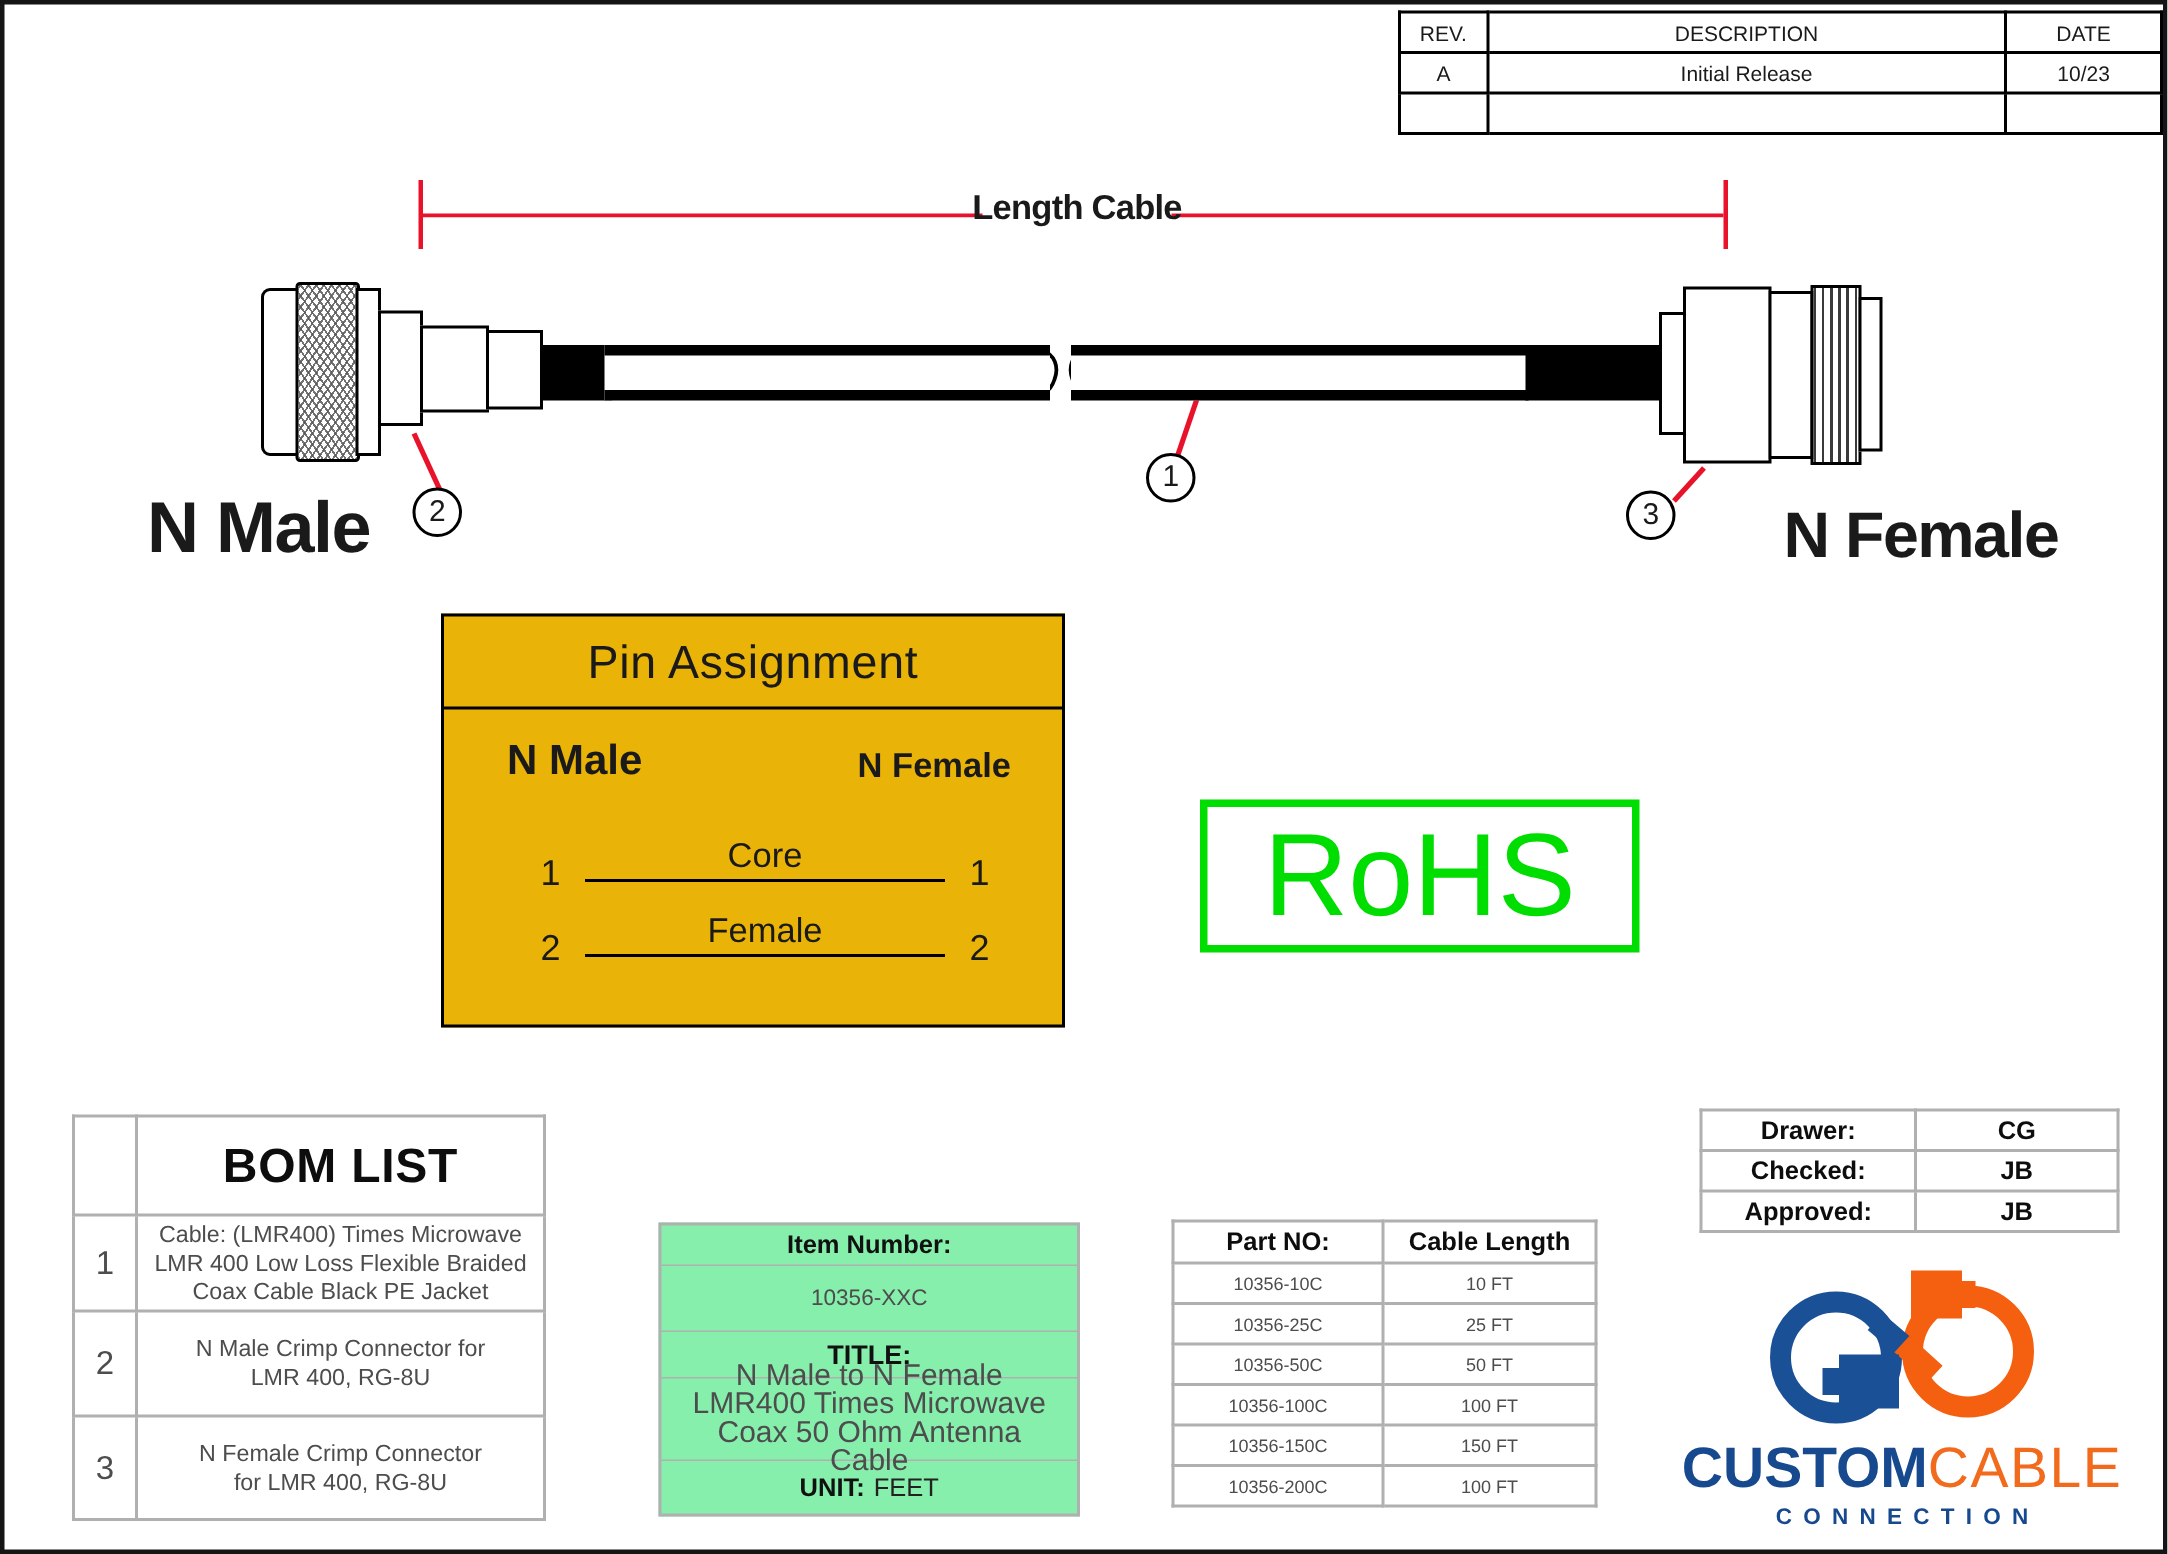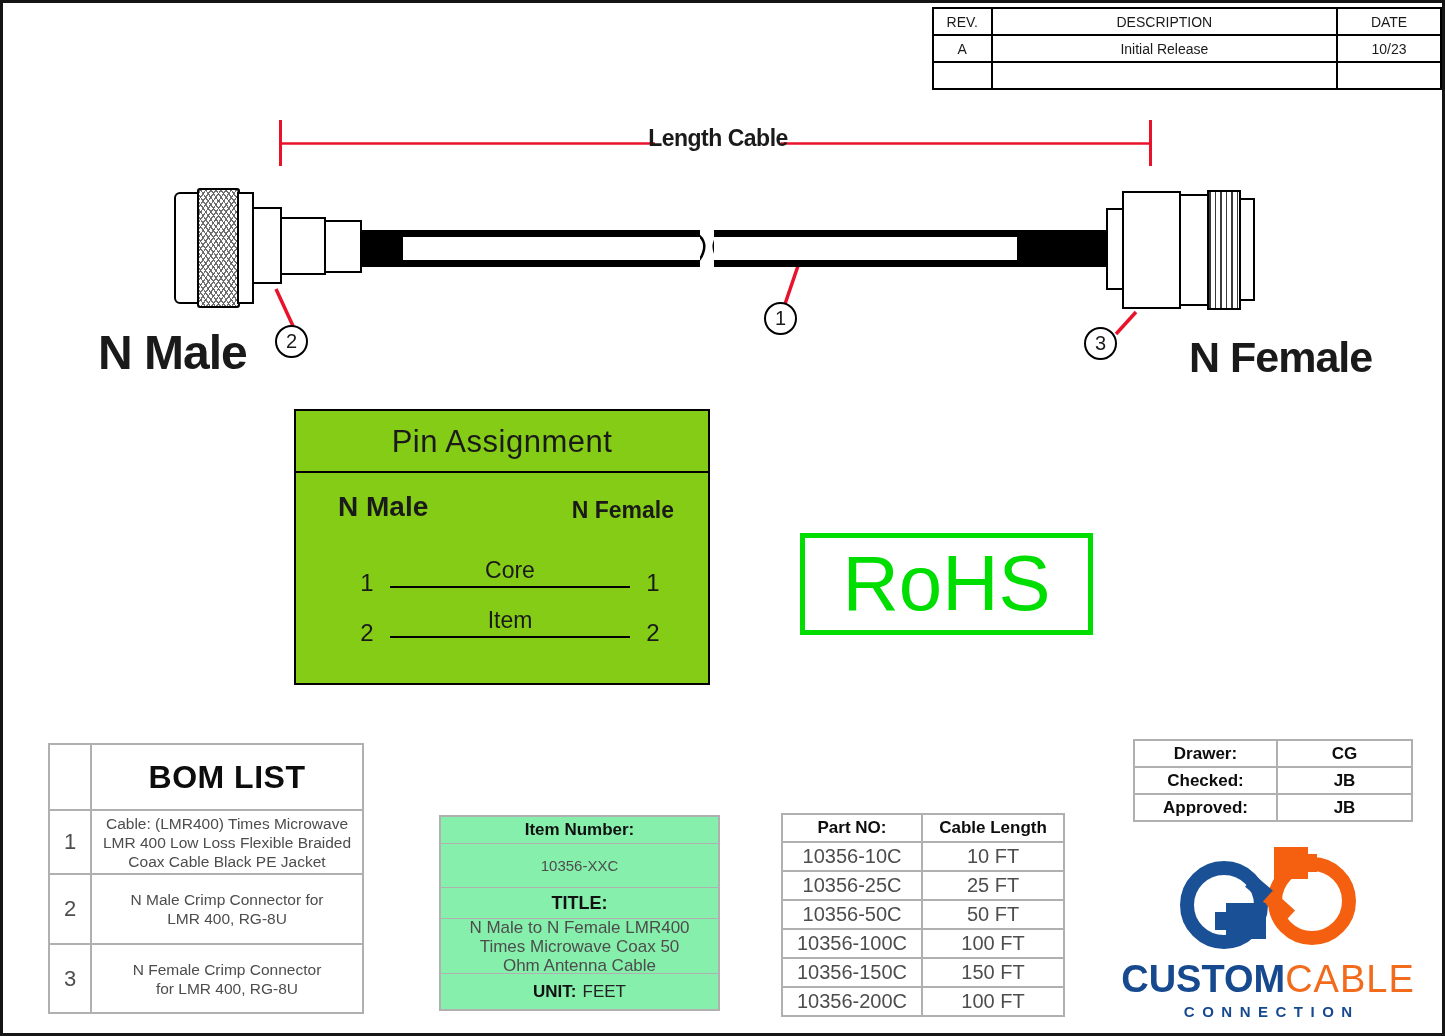--- a/index.html
+++ b/index.html
@@ -44,21 +44,21 @@
     border-top:7px solid #000; border-bottom:7px solid #000; }
 
   .big-label { position:absolute; font-weight:800; letter-spacing:-1px; }
   .callout {
     position:absolute; width:33px; height:33px; border:2.5px solid #000; border-radius:50%;
     background:#fff; font-size:20px; display:flex; align-items:center; justify-content:center;
   }
 
   
   .pin-box { position:absolute; left:291px; top:406px; width:416px; height:276px;
-    border:2.5px solid #000; background:#84cc16; }
+    border:2.5px solid #000; background:#eab308; }
   .pin-title { height:62px; line-height:62px; text-align:center; font-size:31px;
     border-bottom:2.5px solid #000; letter-spacing:0.5px; }
   .pin-hdr-left  { position:absolute; left:42px;  top:80px; font-size:28px; font-weight:800; }
   .pin-hdr-right { position:absolute; right:34px; top:86px; font-size:23px; font-weight:800; }
   .pin-row { position:absolute; left:60px; width:308px; height:36px;
     display:flex; align-items:flex-end; }
   .pin-row .pin { width:22px; text-align:center; font-size:24px; line-height:1; }
   .pin-row .wire { flex:1; height:100%; margin:0 12px 7px 12px;
     border-bottom:2.5px solid #000; position:relative; }
   .pin-row .signal { position:absolute; left:0; right:0; bottom:2px;
@@ -82,28 +82,28 @@
   .bom .narrow { display:inline-block; max-width:218px; }
 
   .item-box { position:absolute; left:436px; top:812px; width:281px; height:196px;
     border:2px solid var(--border-gray,#b0b0b0); background:#86efac; }
   .item-box .row { border-bottom:1.5px solid var(--border-gray,#b0b0b0);
     display:flex; align-items:center; justify-content:center; text-align:center; }
   .item-box .row:last-child { border-bottom:none; }
   .ib-hdr { height:27px; font-size:17px; font-weight:800; color:#111; }
   .ib-val { height:44px; font-size:15px; color:var(--text-gray,#4d4d4d); }
   .ib-title { height:31px; font-size:18px; font-weight:800; color:#111; }
-  .ib-titletext { height:55px; font-size:17px; line-height:19px;
+  .ib-titletext { height:55px; font-size:20px; line-height:19px;
     color:var(--text-gray,#4d4d4d); padding:0 20px; }
   .ib-unit { height:35px; font-size:17px; color:#222; }
   .ib-unit b { font-weight:800; color:#111; margin-right:6px; }
 
   .part-table { position:absolute; left:778px; top:810px; }
   .part-table .hdr { font-size:17px; font-weight:800; color:#0d0d0d; height:28px; }
-  .part-table td { height:27px; font-size:20px; }
+  .part-table td { height:27px; font-size:12px; }
   .part-table .c1 { width:140px; } .part-table .c2 { width:142px; }
 
   .appr-table { position:absolute; left:1130px; top:736px; }
   .appr-table td { height:27px; font-size:17px; font-weight:800; color:#0d0d0d;margin-top:28px; }
   .appr-table .c1 { width:143px; } .appr-table .c2 { width:135px; }
 
   
   .logo-svg { position:absolute; left:1163px; top:842px; }
   .logo-text { position:absolute; left:1095px; top:957px; width:340px;
     text-align:center; white-space:nowrap; font-size:38px; line-height:38px; }
@@ -191,21 +191,21 @@
     <div class="pin-row" style="top:148px;">
       <span class="pin">1</span>
       <span class="wire">
         <span class="signal">Core</span>
       </span>
       <span class="pin">1</span>
     </div>
     <div class="pin-row" style="top:198px;">
       <span class="pin">2</span>
       <span class="wire">
-        <span class="signal">Item</span>
+        <span class="signal">Female</span>
       </span>
       <span class="pin">2</span>
     </div>
   </div>
 
   <div class="rohs">RoHS</div>
 
   <table class="gtable bom">
     <tbody>
         <tr class="h-hdr">

